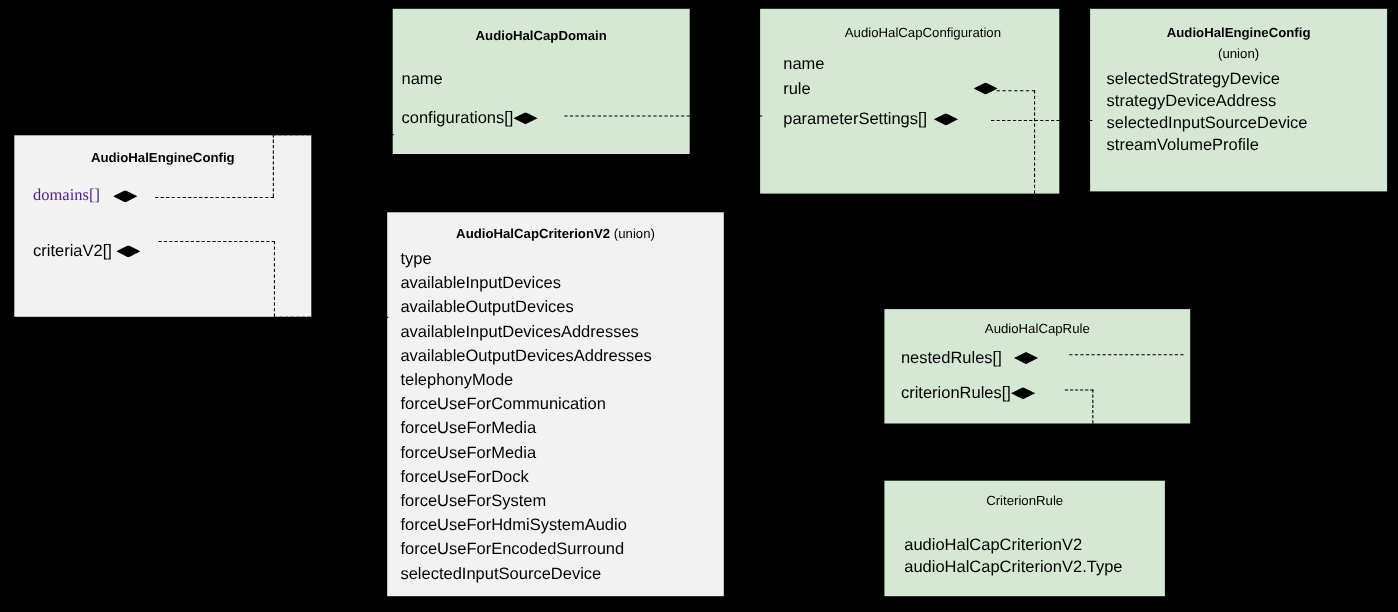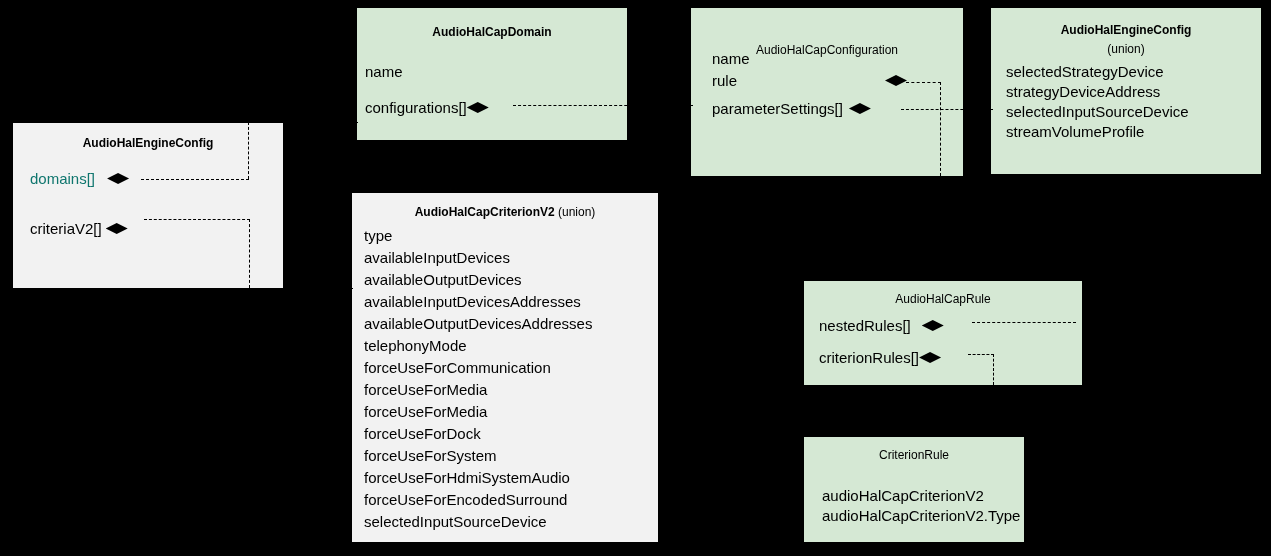--- a/index.html
+++ b/index.html
@@ -30,21 +30,21 @@
     white-space: nowrap;
   }
   .box-title.bold { font-weight: bold; }
   .box-title .sub { font-weight: normal; }
   .attr {
     font-size: 15px;
     color: #000000;
     line-height: 19px;
     white-space: nowrap;
   }
-  .attr.green-text { color: #0f766e; }
+  .attr.green-text { color: #4c1d95; font-family: Liberation Serif, serif; }
   .attr-row {
     position: absolute;
     display: flex;
     align-items: center;
     white-space: nowrap;
   }
   .diamond {
     width: 22px;
     height: 11px;
     background: #000000;
@@ -85,21 +85,21 @@
     <div class="attr-row" style="left:7px; top:53px;">
       <span class="attr">name</span>
     </div>
     <div class="attr-row" style="left:7px; top:89px;">
       <span class="attr">configurations[]</span>
       <span class="diamond"></span>
     </div>
   </div>
 
   <div class="uml-box box-green" style="left:691px; top:8px; width:272px; height:168px;">
-    <div class="box-title" style="position:absolute; left:0; top:12px; width:100%;margin-top:20px;">AudioHalCapConfiguration</div>
+    <div class="box-title" style="position:absolute; left:12px; top:12px; width:100%;">AudioHalCapConfiguration</div>
     <div class="attr-row" style="left:20px; top:40px;">
       <span class="attr">name</span>
     </div>
     <div class="attr-row" style="left:20px; top:62px; width:195px; justify-content:space-between;">
       <span class="attr">rule</span>
       <span class="diamond"></span>
     </div>
     <div class="attr-row" style="left:20px; top:90px;">
       <span class="attr">parameterSettings[]</span>
       <span class="diamond" style="margin-left:6px;"></span>
@@ -141,21 +141,21 @@
     <div class="attr-row" style="left:14px; top:34px;">
       <span class="attr">nestedRules[]</span>
       <span class="diamond" style="margin-left:11px;"></span>
     </div>
     <div class="attr-row" style="left:14px; top:66px;">
       <span class="attr">criterionRules[]</span>
       <span class="diamond"></span>
     </div>
   </div>
 
-  <div class="uml-box box-green" style="left:804px; top:437px; width:220px; height:105px;">
+  <div class="uml-box box-green" style="left:804px; top:437px; width:255px; height:105px;">
     <div class="box-title" style="position:absolute; left:0; top:8px; width:100%;">CriterionRule</div>
     <div class="attr" style="position:absolute; left:17px; top:48px;">audioHalCapCriterionV2</div>
     <div class="attr" style="position:absolute; left:17px; top:68px;">audioHalCapCriterionV2.Type</div>
   </div>
 
   <div class="conn-h" style="left:141px; top:179px; width:108px;"></div>
   <div class="conn-v" style="left:248px; top:122px; height:57px;"></div>
   <div class="conn-h" style="left:248px; top:122px; width:110px;"></div>
 
   <div class="conn-h" style="left:144px; top:219px; width:106px;"></div>

